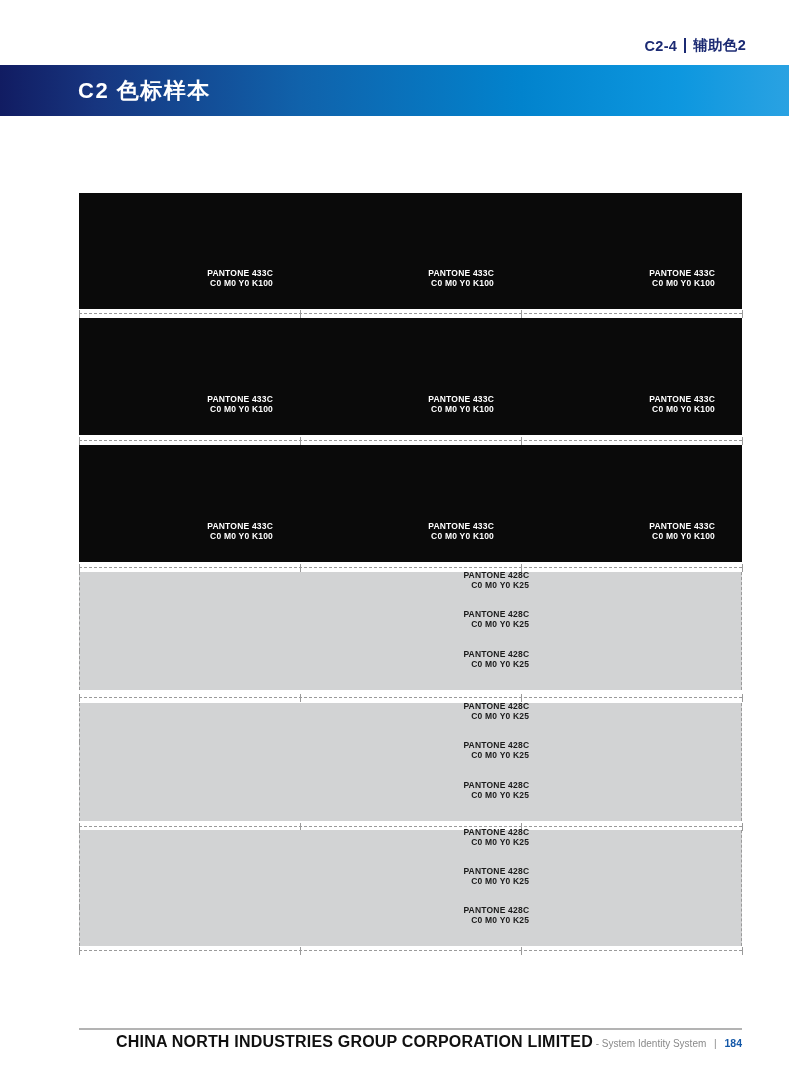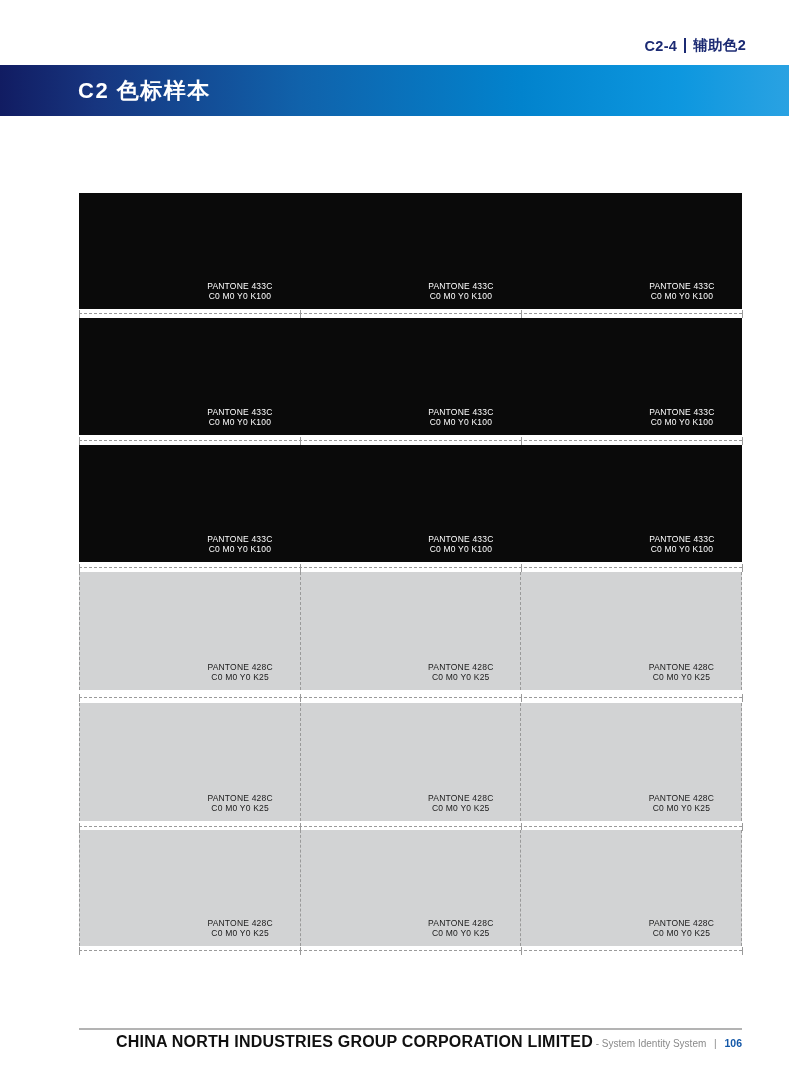--- a/index.html
+++ b/index.html
@@ -26,29 +26,29 @@
     background:linear-gradient(90deg,#111c62 0%,#17357f 12%,#1062ab 38%,#0283cd 66%,#0d97df 86%,#2aa2e2 100%);
     display:flex;align-items:center;
     box-sizing:border-box;padding-left:78px;
     color:#ffffff;font-weight:bold;font-size:22px;letter-spacing:1.5px;
   }
   
   .swatch-row{
     position:absolute;left:79px;width:663px;
     display:flex;box-sizing:border-box;
   }
-  .swatch-row.light{border-right:1px dashed #9a9a9a;}
+  .swatch-row.light{border-right:1px dashed #9a9a9a;flex-direction:column;}
   .swatch-cell{
     position:relative;flex:1 1 0;height:100%;box-sizing:border-box;
   }
   .swatch-row.light .swatch-cell{border-left:1px dashed #9a9a9a;}
   .swatch-label{
-    position:absolute;left:58%;bottom:8px;
-    font-weight:normal;font-size:8.5px;line-height:1.2;letter-spacing:.2px;
-    white-space:nowrap;text-align:center;
+    position:absolute;left:58%;bottom:21px;
+    font-weight:bold;font-size:8.5px;line-height:1.2;letter-spacing:.2px;
+    white-space:nowrap;text-align:right;
   }
   .cut-line{
     position:absolute;left:79px;width:663px;height:0;
     border-top:1px dashed #9a9a9a;
   }
   .cut-line .tick{
     position:absolute;top:-4px;width:1px;height:8px;background:#9a9a9a;
   }
   
   .footer-rule{
@@ -239,16 +239,16 @@
     </div>
 
   <div class="footer-rule"></div>
   <div class="footer-text">
     <span class="company">CHINA NORTH INDUSTRIES GROUP CORPORATION LIMITED</span>
     <span> </span>
     <span>-</span>
     <span> </span>
     <span class="sysname">System Identity System</span>
     <span class="divider">|</span>
-    <span class="pagenum">106</span>
+    <span class="pagenum">184</span>
   </div>
 
 </div>
 
 </body></html>

